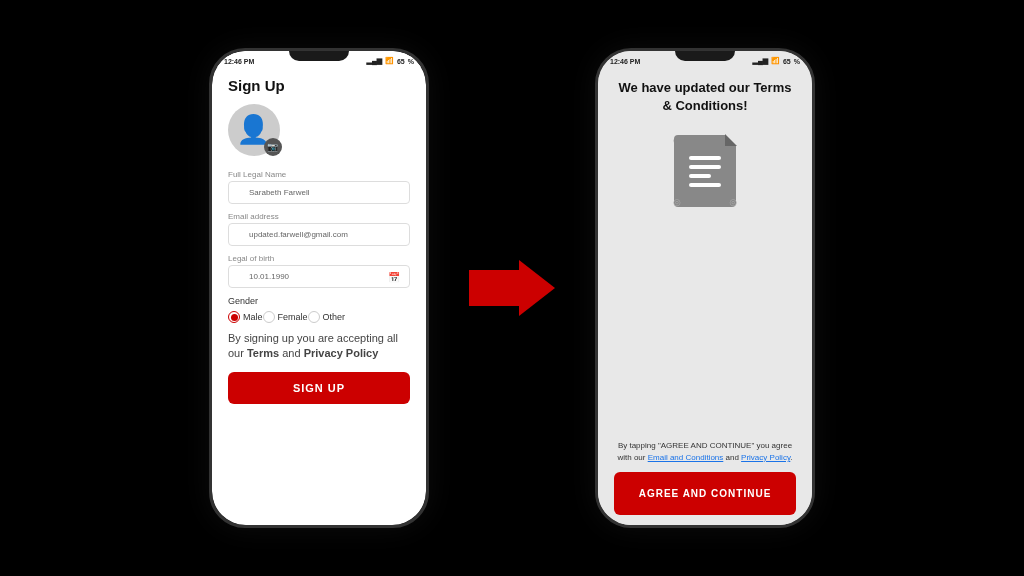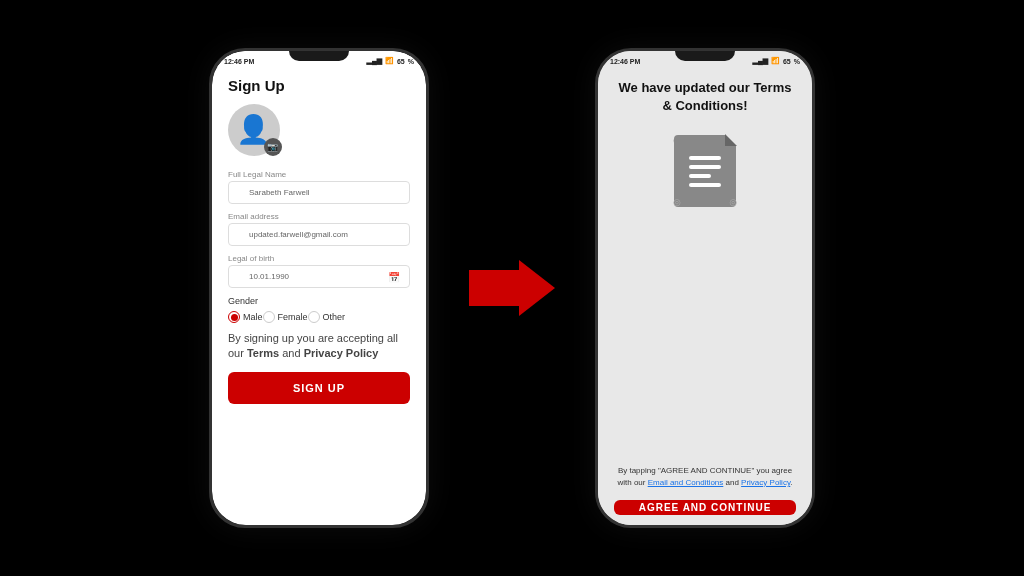--- a/index.html
+++ b/index.html
@@ -312,21 +312,21 @@
     .terms-agree-text a {
       color: #1a73e8;
       text-decoration: underline;
     }
     .agree-btn {
       width: 100%;
       background: #cc0000;
       color: #fff;
       border: none;
       border-radius: 6px;
-      padding: 2px;
+      padding: 16px;
       font-size: 10px;
       font-weight: 700;
       letter-spacing: 1px;
       cursor: pointer;
       text-align: center;
     }
   </style>
 </head>
 <body>
 

